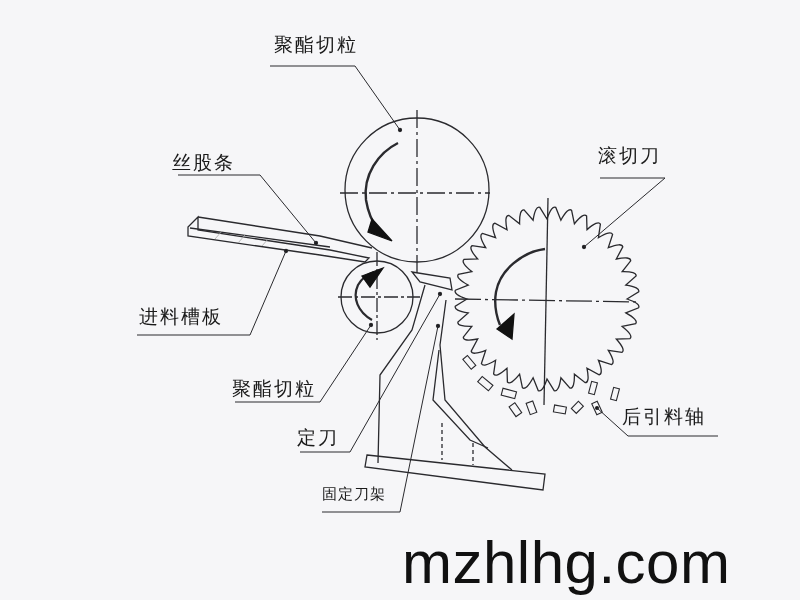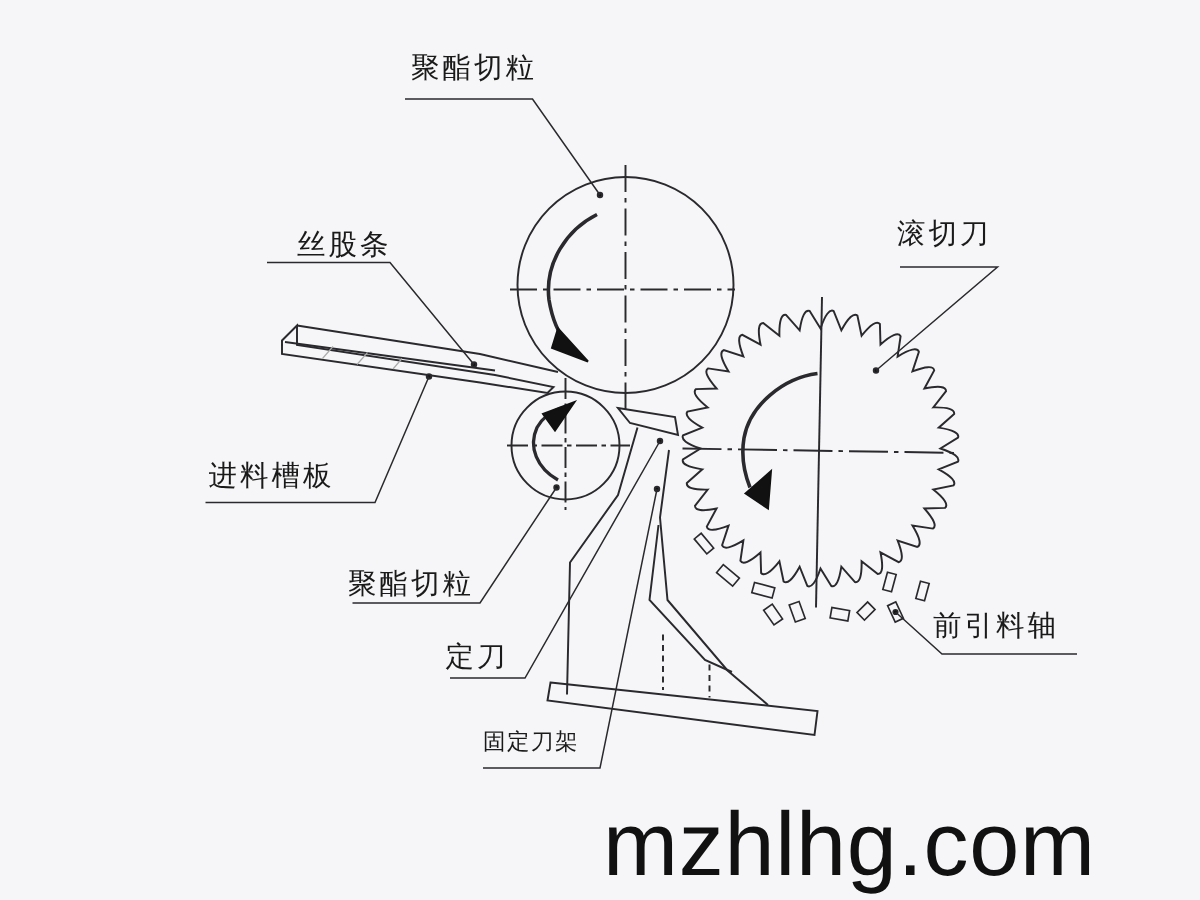--- a/index.html
+++ b/index.html
@@ -105,21 +105,21 @@
       <polyline points="137,335 250,335 286,251"></polyline>
       <polyline points="235,402 320,402 371,325"></polyline>
       <polyline points="300,452 350,452 440,294"></polyline>
       <polyline points="322,512 400,512 438,326"></polyline>
       <polyline points="597,408 628,436 718,436"></polyline>
     </g>
   </g>
 </svg>
 
 <div class="lbl" style="left:274px; top:32px;">聚酯切粒</div>
-<div class="lbl" style="left:198px; top:150px;text-align:right;">丝股条</div>
+<div class="lbl" style="left:172px; top:150px;text-align:right;">丝股条</div>
 <div class="lbl" style="left:598px; top:143px;font-family:Liberation Mono, monospace;">滚切刀</div>
 <div class="lbl" style="left:139px; top:304px;">进料槽板</div>
 <div class="lbl" style="left:232px; top:376px;">聚酯切粒</div>
 <div class="lbl" style="left:297px; top:425px;">定刀</div>
 <div class="lbl small" style="left:322px; top:485px;">固定刀架</div>
-<div class="lbl" style="left:622px; top:404px;">前引料轴</div>
+<div class="lbl" style="left:622px; top:404px;">后引料轴</div>
 
 <div class="watermark">mzhlhg.com</div>
 
 </body></html>

